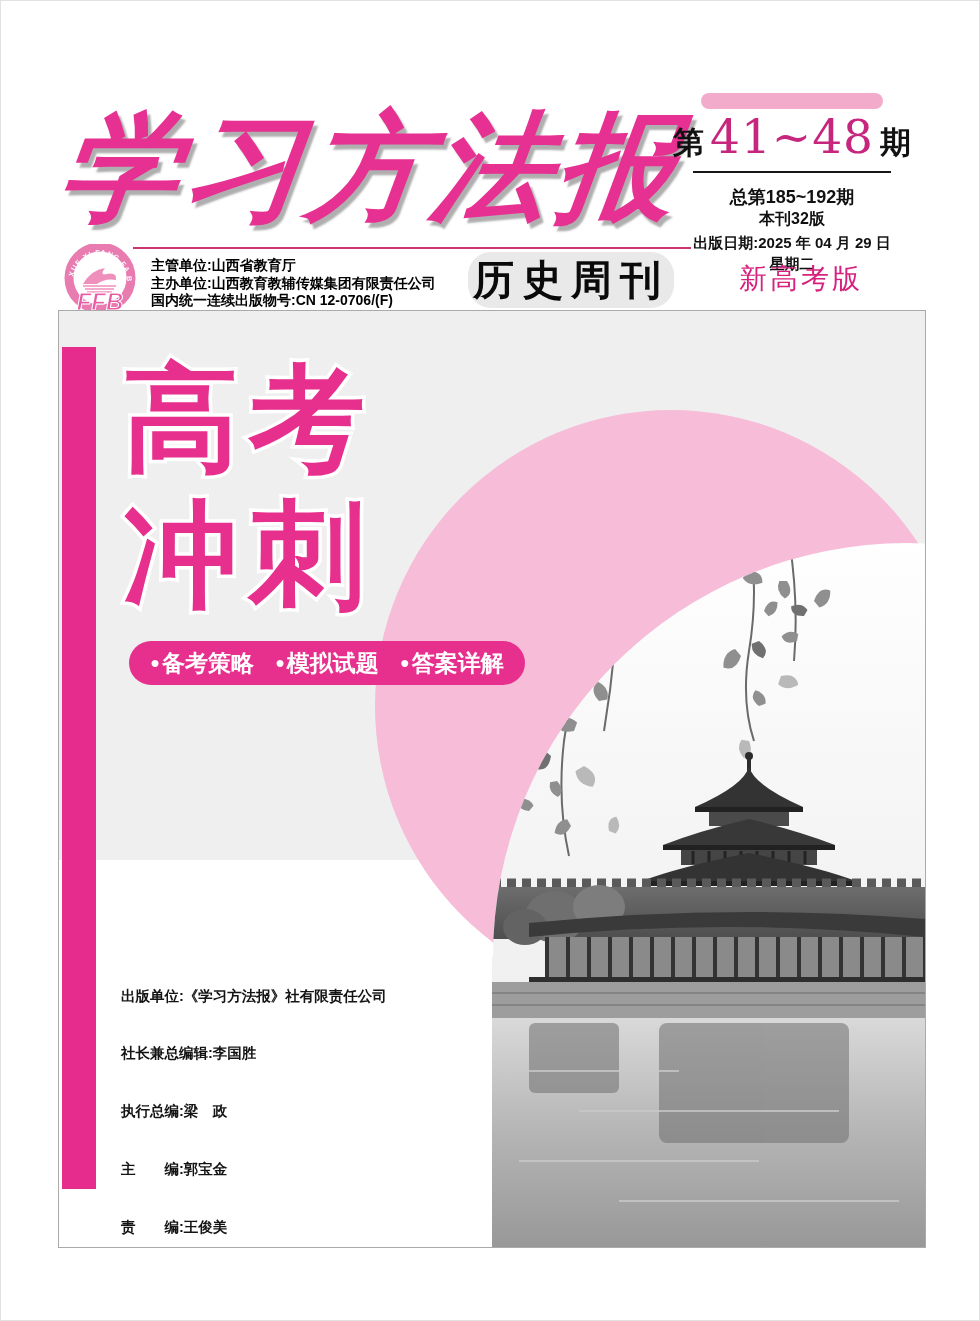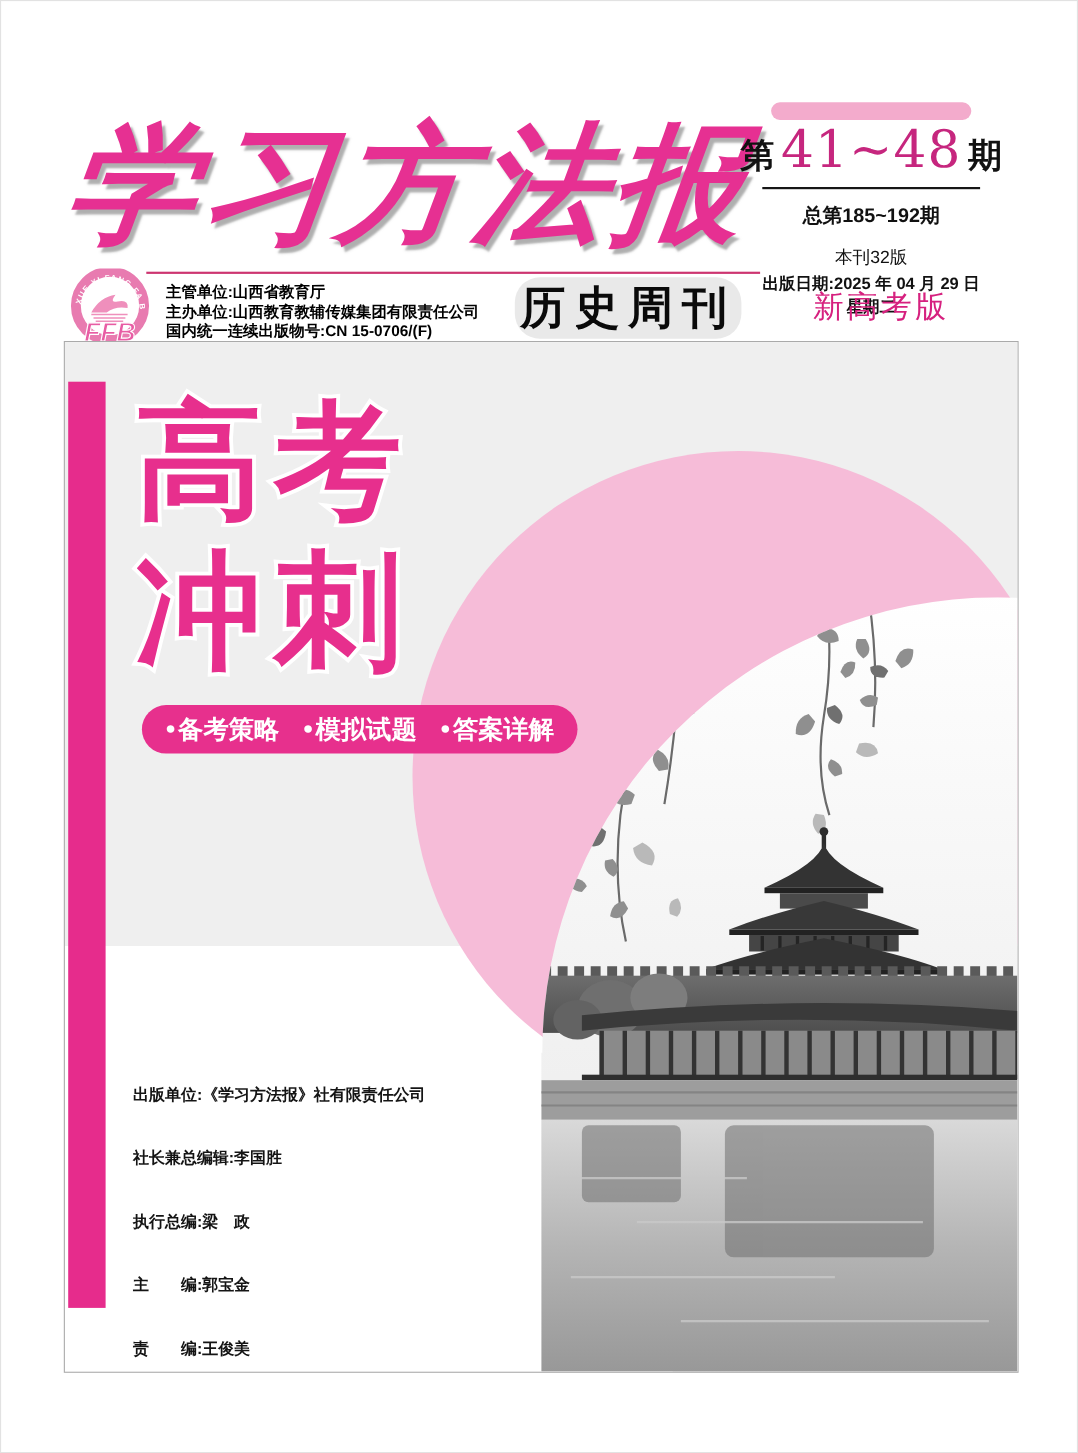--- a/index.html
+++ b/index.html
@@ -14,21 +14,21 @@
         font-size:118px;line-height:140px;letter-spacing:6px;color:#e63092;
         transform:skewX(-7deg);
         text-shadow:4px 5px 2px rgba(110,110,110,.55);white-space:nowrap;}
   .issue-block{position:absolute;left:692px;top:116px;width:198px;text-align:center;color:#111;}
   .issue-line1{display:flex;align-items:baseline;justify-content:center;gap:6px;
         border-bottom:2px solid #161616;padding-bottom:7px;}
   .issue-prefix,.issue-suffix{font-size:31px;font-weight:900;}
   .issue-number{font-family:"DejaVu Serif",serif;font-size:47px;font-weight:normal;
         color:#c6267e;letter-spacing:1px;line-height:40px;}
   .issue-total{margin-top:12px;font-size:18px;font-weight:700;}
-  .issue-pages{margin-top:16px;font-size:16px;font-weight:400;}
+  .issue-pages{margin-top:0;font-size:16px;font-weight:700;}
   .issue-date{margin-top:4px;font-size:15px;font-weight:700;}
   .issue-weekday{margin-top:2px;font-size:15px;font-weight:700;}
   .crimson-line{position:absolute;left:132px;top:246px;width:558px;height:2px;background:#cd3570;}
   .logo{position:absolute;left:60px;top:243px;width:78px;height:74px;}
   .pub-info{position:absolute;left:150px;top:256px;font-size:14px;line-height:17.5px;
         font-weight:700;color:#000000;}
   .weekly-box{position:absolute;left:467px;top:251px;width:206px;height:56px;
         background:#e9e9e9;display:flex;align-items:center;justify-content:center;
         font-size:41px;font-weight:900;letter-spacing:8px;color:#0a0a0a;border-radius:23px;}
   .edition-label{position:absolute;left:738px;top:259px;font-size:28px;font-weight:400;
@@ -88,21 +88,21 @@
       <textPath href="#arcT" startOffset="6%">XUE XI FANG FA BAO</textPath>
     </text>
     <path d="M22,40 Q30,26 44,24 Q38,32 46,30 Q56,28 55,36 Q44,34 36,40 Z" fill="#ef8fbc"></path>
     <path d="M22,42 h33 M24,45 h29 M26,48 h25" stroke="#ef8fbc" stroke-width="1.4"></path>
     <text x="39" y="66" text-anchor="middle" font-size="24" font-style="italic" font-weight="bold" fill="#e85ca4" stroke="#ffffff" stroke-width="1">FFB</text>
   </svg>
 
   <div class="pub-info">
     <div>主管单位:山西省教育厅</div>
     <div>主办单位:山西教育教辅传媒集团有限责任公司</div>
-    <div>国内统一连续出版物号:CN 15-0706/(F)</div>
+    <div>国内统一连续出版物号:CN 12-0706/(F)</div>
   </div>
 
   <div class="weekly-box">历史周刊</div>
   <div class="edition-label">新高考版</div>
 
   <div class="main-box">
 
     <svg class="scene" viewBox="0 0 866 936">
       <defs>
         <linearGradient id="skyG" x1="0" y1="0" x2="0" y2="1">

